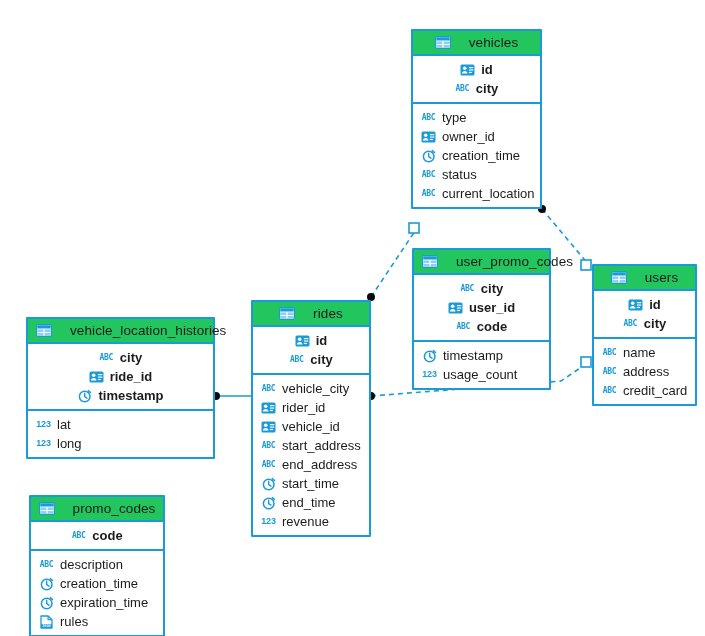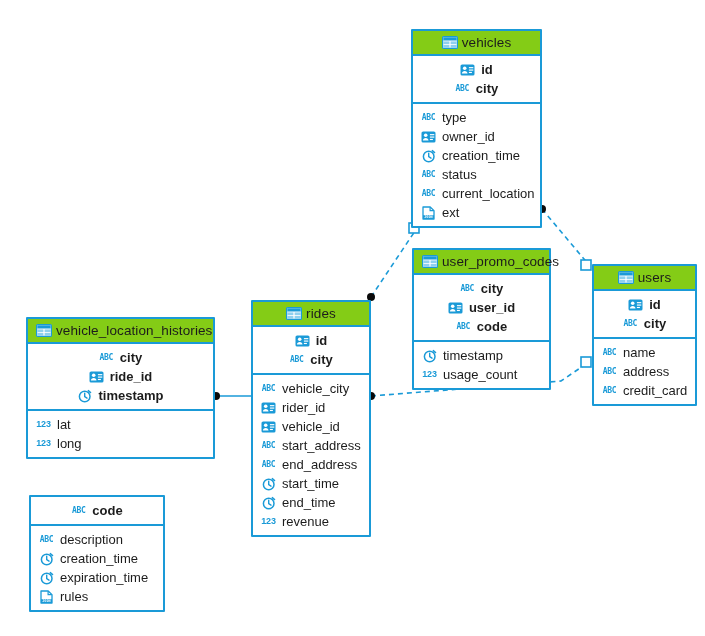--- a/index.html
+++ b/index.html
@@ -14,25 +14,25 @@
 
   .table{
     position:absolute;
     background:#ffffff;
     border:2px solid #1a9ad7;
     box-sizing:border-box;
     border-radius:1px;
   }
   .tbl-head{
     display:flex;align-items:center;justify-content:center;
-    gap:4px;
+    gap:18px;
     height:25px;
     padding:0 8px;
     border-bottom:2px solid #1a9ad7;
-    background:#84cc16;
+    background:#22c55e;
     box-sizing:border-box;
   }
   .tbl-head.left{justify-content:flex-start;}
   .tbl-title{
     font-size:13.5px;color:#1c1c1c;white-space:nowrap;letter-spacing:.1px;
   }
   .sect{padding:4px 0 4px 0;box-sizing:border-box;}
   .sect.pk{border-bottom:2px solid #1a9ad7;}
   .col{
     display:flex;align-items:center;gap:6px;
@@ -150,325 +150,327 @@
           <span>creation_time</span>
         </div>
         <div class="col">
           <span class="ico ico-abc">ABC</span>
           <span>status</span>
         </div>
         <div class="col">
           <span class="ico ico-abc">ABC</span>
           <span>current_location</span>
         </div>
+      </div>
+    </div>
+    <div class="table" style="left: 592px; top: 264px; width: 105px;">
+      <div class="tbl-head">
+        <span class="ico tblicon">
+          <svg width="16" height="13" viewBox="0 0 16 13">
+            <rect x="0.6" y="0.6" width="14.8" height="11.8" rx="1" fill="#fff" stroke="#1a9ad7" stroke-width="1.2"></rect>
+            <rect x="1.3" y="1.3" width="13.4" height="3.2" fill="#1a9ad7"></rect>
+            <rect x="1.3" y="5.4" width="6.1" height="2.8" fill="#8fd0ee"></rect>
+            <rect x="8.6" y="5.4" width="6.1" height="2.8" fill="#8fd0ee"></rect>
+            <rect x="1.3" y="9.0" width="6.1" height="2.8" fill="#8fd0ee"></rect>
+            <rect x="8.6" y="9.0" width="6.1" height="2.8" fill="#8fd0ee"></rect>
+          </svg>
+        </span>
+        <span class="tbl-title">users</span>
+      </div>
+      <div class="sect pk">
+        <div class="col bold">
+          <span class="ico">
+            <svg width="15" height="12" viewBox="0 0 15 12">
+              <rect x="0.5" y="0.5" width="14" height="11" rx="1.6" fill="#1a9ad7"></rect>
+              <circle cx="4.7" cy="4.3" r="1.8" fill="#fff"></circle>
+              <path d="M1.9 9.6c0-1.6 1.25-2.5 2.8-2.5s2.8 0.9 2.8 2.5z" fill="#fff"></path>
+              <rect x="8.9" y="3.1" width="4.4" height="1.15" fill="#fff"></rect>
+              <rect x="8.9" y="5.5" width="4.4" height="1.15" fill="#fff"></rect>
+              <rect x="8.9" y="7.9" width="3.0" height="1.15" fill="#fff"></rect>
+            </svg>
+          </span>
+          <span>id</span>
+        </div>
+        <div class="col bold">
+          <span class="ico ico-abc">ABC</span>
+          <span>city</span>
+        </div>
+      </div>
+      <div class="sect">
+        <div class="col">
+          <span class="ico ico-abc">ABC</span>
+          <span>name</span>
+        </div>
+        <div class="col">
+          <span class="ico ico-abc">ABC</span>
+          <span>address</span>
+        </div>
+        <div class="col">
+          <span class="ico ico-abc">ABC</span>
+          <span>credit_card</span>
+        </div>
+      </div>
+    </div>
+    <div class="table" style="left: 412px; top: 248px; width: 139px;">
+      <div class="tbl-head left">
+        <span class="ico tblicon">
+          <svg width="16" height="13" viewBox="0 0 16 13">
+            <rect x="0.6" y="0.6" width="14.8" height="11.8" rx="1" fill="#fff" stroke="#1a9ad7" stroke-width="1.2"></rect>
+            <rect x="1.3" y="1.3" width="13.4" height="3.2" fill="#1a9ad7"></rect>
+            <rect x="1.3" y="5.4" width="6.1" height="2.8" fill="#8fd0ee"></rect>
+            <rect x="8.6" y="5.4" width="6.1" height="2.8" fill="#8fd0ee"></rect>
+            <rect x="1.3" y="9.0" width="6.1" height="2.8" fill="#8fd0ee"></rect>
+            <rect x="8.6" y="9.0" width="6.1" height="2.8" fill="#8fd0ee"></rect>
+          </svg>
+        </span>
+        <span class="tbl-title">user_promo_codes</span>
+      </div>
+      <div class="sect pk">
+        <div class="col bold">
+          <span class="ico ico-abc">ABC</span>
+          <span>city</span>
+        </div>
+        <div class="col bold">
+          <span class="ico">
+            <svg width="15" height="12" viewBox="0 0 15 12">
+              <rect x="0.5" y="0.5" width="14" height="11" rx="1.6" fill="#1a9ad7"></rect>
+              <circle cx="4.7" cy="4.3" r="1.8" fill="#fff"></circle>
+              <path d="M1.9 9.6c0-1.6 1.25-2.5 2.8-2.5s2.8 0.9 2.8 2.5z" fill="#fff"></path>
+              <rect x="8.9" y="3.1" width="4.4" height="1.15" fill="#fff"></rect>
+              <rect x="8.9" y="5.5" width="4.4" height="1.15" fill="#fff"></rect>
+              <rect x="8.9" y="7.9" width="3.0" height="1.15" fill="#fff"></rect>
+            </svg>
+          </span>
+          <span>user_id</span>
+        </div>
+        <div class="col bold">
+          <span class="ico ico-abc">ABC</span>
+          <span>code</span>
+        </div>
+      </div>
+      <div class="sect">
+        <div class="col">
+          <span class="ico">
+            <svg width="14" height="14" viewBox="0 0 14 14">
+              <circle cx="6.7" cy="7.5" r="5.3" fill="none" stroke="#1a9ad7" stroke-width="1.5"></circle>
+              <path d="M6.7 4.3v3.4l2.3 1.5" fill="none" stroke="#1a9ad7" stroke-width="1.4" stroke-linecap="round"></path>
+              <path d="M10.3 1.6l2.3 2.0" stroke="#1a9ad7" stroke-width="1.4" stroke-linecap="round"></path>
+            </svg>
+          </span>
+          <span>timestamp</span>
+        </div>
+        <div class="col">
+          <span class="ico ico-num">123</span>
+          <span>usage_count</span>
+        </div>
+      </div>
+    </div>
+    <div class="table" style="left: 251px; top: 300px; width: 120px;">
+      <div class="tbl-head">
+        <span class="ico tblicon">
+          <svg width="16" height="13" viewBox="0 0 16 13">
+            <rect x="0.6" y="0.6" width="14.8" height="11.8" rx="1" fill="#fff" stroke="#1a9ad7" stroke-width="1.2"></rect>
+            <rect x="1.3" y="1.3" width="13.4" height="3.2" fill="#1a9ad7"></rect>
+            <rect x="1.3" y="5.4" width="6.1" height="2.8" fill="#8fd0ee"></rect>
+            <rect x="8.6" y="5.4" width="6.1" height="2.8" fill="#8fd0ee"></rect>
+            <rect x="1.3" y="9.0" width="6.1" height="2.8" fill="#8fd0ee"></rect>
+            <rect x="8.6" y="9.0" width="6.1" height="2.8" fill="#8fd0ee"></rect>
+          </svg>
+        </span>
+        <span class="tbl-title">rides</span>
+      </div>
+      <div class="sect pk">
+        <div class="col bold">
+          <span class="ico">
+            <svg width="15" height="12" viewBox="0 0 15 12">
+              <rect x="0.5" y="0.5" width="14" height="11" rx="1.6" fill="#1a9ad7"></rect>
+              <circle cx="4.7" cy="4.3" r="1.8" fill="#fff"></circle>
+              <path d="M1.9 9.6c0-1.6 1.25-2.5 2.8-2.5s2.8 0.9 2.8 2.5z" fill="#fff"></path>
+              <rect x="8.9" y="3.1" width="4.4" height="1.15" fill="#fff"></rect>
+              <rect x="8.9" y="5.5" width="4.4" height="1.15" fill="#fff"></rect>
+              <rect x="8.9" y="7.9" width="3.0" height="1.15" fill="#fff"></rect>
+            </svg>
+          </span>
+          <span>id</span>
+        </div>
+        <div class="col bold">
+          <span class="ico ico-abc">ABC</span>
+          <span>city</span>
+        </div>
+      </div>
+      <div class="sect">
+        <div class="col">
+          <span class="ico ico-abc">ABC</span>
+          <span>vehicle_city</span>
+        </div>
+        <div class="col">
+          <span class="ico">
+            <svg width="15" height="12" viewBox="0 0 15 12">
+              <rect x="0.5" y="0.5" width="14" height="11" rx="1.6" fill="#1a9ad7"></rect>
+              <circle cx="4.7" cy="4.3" r="1.8" fill="#fff"></circle>
+              <path d="M1.9 9.6c0-1.6 1.25-2.5 2.8-2.5s2.8 0.9 2.8 2.5z" fill="#fff"></path>
+              <rect x="8.9" y="3.1" width="4.4" height="1.15" fill="#fff"></rect>
+              <rect x="8.9" y="5.5" width="4.4" height="1.15" fill="#fff"></rect>
+              <rect x="8.9" y="7.9" width="3.0" height="1.15" fill="#fff"></rect>
+            </svg>
+          </span>
+          <span>rider_id</span>
+        </div>
+        <div class="col">
+          <span class="ico">
+            <svg width="15" height="12" viewBox="0 0 15 12">
+              <rect x="0.5" y="0.5" width="14" height="11" rx="1.6" fill="#1a9ad7"></rect>
+              <circle cx="4.7" cy="4.3" r="1.8" fill="#fff"></circle>
+              <path d="M1.9 9.6c0-1.6 1.25-2.5 2.8-2.5s2.8 0.9 2.8 2.5z" fill="#fff"></path>
+              <rect x="8.9" y="3.1" width="4.4" height="1.15" fill="#fff"></rect>
+              <rect x="8.9" y="5.5" width="4.4" height="1.15" fill="#fff"></rect>
+              <rect x="8.9" y="7.9" width="3.0" height="1.15" fill="#fff"></rect>
+            </svg>
+          </span>
+          <span>vehicle_id</span>
+        </div>
+        <div class="col">
+          <span class="ico ico-abc">ABC</span>
+          <span>start_address</span>
+        </div>
+        <div class="col">
+          <span class="ico ico-abc">ABC</span>
+          <span>end_address</span>
+        </div>
+        <div class="col">
+          <span class="ico">
+            <svg width="14" height="14" viewBox="0 0 14 14">
+              <circle cx="6.7" cy="7.5" r="5.3" fill="none" stroke="#1a9ad7" stroke-width="1.5"></circle>
+              <path d="M6.7 4.3v3.4l2.3 1.5" fill="none" stroke="#1a9ad7" stroke-width="1.4" stroke-linecap="round"></path>
+              <path d="M10.3 1.6l2.3 2.0" stroke="#1a9ad7" stroke-width="1.4" stroke-linecap="round"></path>
+            </svg>
+          </span>
+          <span>start_time</span>
+        </div>
+        <div class="col">
+          <span class="ico">
+            <svg width="14" height="14" viewBox="0 0 14 14">
+              <circle cx="6.7" cy="7.5" r="5.3" fill="none" stroke="#1a9ad7" stroke-width="1.5"></circle>
+              <path d="M6.7 4.3v3.4l2.3 1.5" fill="none" stroke="#1a9ad7" stroke-width="1.4" stroke-linecap="round"></path>
+              <path d="M10.3 1.6l2.3 2.0" stroke="#1a9ad7" stroke-width="1.4" stroke-linecap="round"></path>
+            </svg>
+          </span>
+          <span>end_time</span>
+        </div>
+        <div class="col">
+          <span class="ico ico-num">123</span>
+          <span>revenue</span>
+        </div>
+      </div>
+    </div>
+    <div class="table" style="left: 26px; top: 317px; width: 189px;">
+      <div class="tbl-head left">
+        <span class="ico tblicon">
+          <svg width="16" height="13" viewBox="0 0 16 13">
+            <rect x="0.6" y="0.6" width="14.8" height="11.8" rx="1" fill="#fff" stroke="#1a9ad7" stroke-width="1.2"></rect>
+            <rect x="1.3" y="1.3" width="13.4" height="3.2" fill="#1a9ad7"></rect>
+            <rect x="1.3" y="5.4" width="6.1" height="2.8" fill="#8fd0ee"></rect>
+            <rect x="8.6" y="5.4" width="6.1" height="2.8" fill="#8fd0ee"></rect>
+            <rect x="1.3" y="9.0" width="6.1" height="2.8" fill="#8fd0ee"></rect>
+            <rect x="8.6" y="9.0" width="6.1" height="2.8" fill="#8fd0ee"></rect>
+          </svg>
+        </span>
+        <span class="tbl-title">vehicle_location_histories</span>
+      </div>
+      <div class="sect pk">
+        <div class="col bold">
+          <span class="ico ico-abc">ABC</span>
+          <span>city</span>
+        </div>
+        <div class="col bold">
+          <span class="ico">
+            <svg width="15" height="12" viewBox="0 0 15 12">
+              <rect x="0.5" y="0.5" width="14" height="11" rx="1.6" fill="#1a9ad7"></rect>
+              <circle cx="4.7" cy="4.3" r="1.8" fill="#fff"></circle>
+              <path d="M1.9 9.6c0-1.6 1.25-2.5 2.8-2.5s2.8 0.9 2.8 2.5z" fill="#fff"></path>
+              <rect x="8.9" y="3.1" width="4.4" height="1.15" fill="#fff"></rect>
+              <rect x="8.9" y="5.5" width="4.4" height="1.15" fill="#fff"></rect>
+              <rect x="8.9" y="7.9" width="3.0" height="1.15" fill="#fff"></rect>
+            </svg>
+          </span>
+          <span>ride_id</span>
+        </div>
+        <div class="col bold">
+          <span class="ico">
+            <svg width="14" height="14" viewBox="0 0 14 14">
+              <circle cx="6.7" cy="7.5" r="5.3" fill="none" stroke="#1a9ad7" stroke-width="1.5"></circle>
+              <path d="M6.7 4.3v3.4l2.3 1.5" fill="none" stroke="#1a9ad7" stroke-width="1.4" stroke-linecap="round"></path>
+              <path d="M10.3 1.6l2.3 2.0" stroke="#1a9ad7" stroke-width="1.4" stroke-linecap="round"></path>
+            </svg>
+          </span>
+          <span>timestamp</span>
+        </div>
+      </div>
+      <div class="sect">
+        <div class="col">
+          <span class="ico ico-num">123</span>
+          <span>lat</span>
+        </div>
+        <div class="col">
+          <span class="ico ico-num">123</span>
+          <span>long</span>
+        </div>
+      </div>
+    </div>
+    <div class="table" style="left: 29px; top: 495px; width: 136px;">
+      <div class="tbl-head">
+        <span class="ico tblicon">
+          <svg width="16" height="13" viewBox="0 0 16 13">
+            <rect x="0.6" y="0.6" width="14.8" height="11.8" rx="1" fill="#fff" stroke="#1a9ad7" stroke-width="1.2"></rect>
+            <rect x="1.3" y="1.3" width="13.4" height="3.2" fill="#1a9ad7"></rect>
+            <rect x="1.3" y="5.4" width="6.1" height="2.8" fill="#8fd0ee"></rect>
+            <rect x="8.6" y="5.4" width="6.1" height="2.8" fill="#8fd0ee"></rect>
+            <rect x="1.3" y="9.0" width="6.1" height="2.8" fill="#8fd0ee"></rect>
+            <rect x="8.6" y="9.0" width="6.1" height="2.8" fill="#8fd0ee"></rect>
+          </svg>
+        </span>
+        <span class="tbl-title">promo_codes</span>
+      </div>
+      <div class="sect pk">
+        <div class="col bold">
+          <span class="ico ico-abc">ABC</span>
+          <span>code</span>
+        </div>
+      </div>
+      <div class="sect">
+        <div class="col">
+          <span class="ico ico-abc">ABC</span>
+          <span>description</span>
+        </div>
+        <div class="col">
+          <span class="ico">
+            <svg width="14" height="14" viewBox="0 0 14 14">
+              <circle cx="6.7" cy="7.5" r="5.3" fill="none" stroke="#1a9ad7" stroke-width="1.5"></circle>
+              <path d="M6.7 4.3v3.4l2.3 1.5" fill="none" stroke="#1a9ad7" stroke-width="1.4" stroke-linecap="round"></path>
+              <path d="M10.3 1.6l2.3 2.0" stroke="#1a9ad7" stroke-width="1.4" stroke-linecap="round"></path>
+            </svg>
+          </span>
+          <span>creation_time</span>
+        </div>
+        <div class="col">
+          <span class="ico">
+            <svg width="14" height="14" viewBox="0 0 14 14">
+              <circle cx="6.7" cy="7.5" r="5.3" fill="none" stroke="#1a9ad7" stroke-width="1.5"></circle>
+              <path d="M6.7 4.3v3.4l2.3 1.5" fill="none" stroke="#1a9ad7" stroke-width="1.4" stroke-linecap="round"></path>
+              <path d="M10.3 1.6l2.3 2.0" stroke="#1a9ad7" stroke-width="1.4" stroke-linecap="round"></path>
+            </svg>
+          </span>
+          <span>expiration_time</span>
+        </div>
         <div class="col">
           <span class="ico">
             <svg width="13" height="14" viewBox="0 0 13 14">
               <path d="M1 1h7.2L12 4.6V13H1z" fill="#fff" stroke="#1a9ad7" stroke-width="1.3" stroke-linejoin="round"></path>
               <path d="M8.1 1.2v3.5H11.8" fill="none" stroke="#1a9ad7" stroke-width="1.2"></path>
               <rect x="1" y="9.2" width="11" height="3.8" fill="#1a9ad7"></rect>
               <text x="6.4" y="12.2" font-size="3.4" font-family="DejaVu Sans Mono, monospace" font-weight="bold" fill="#fff" text-anchor="middle">JSON</text>
             </svg>
           </span>
-          <span>ext</span>
-        </div>
-      </div>
-    </div>
-    <div class="table" style="left: 592px; top: 264px; width: 105px;">
-      <div class="tbl-head">
-        <span class="ico tblicon">
-          <svg width="16" height="13" viewBox="0 0 16 13">
-            <rect x="0.6" y="0.6" width="14.8" height="11.8" rx="1" fill="#fff" stroke="#1a9ad7" stroke-width="1.2"></rect>
-            <rect x="1.3" y="1.3" width="13.4" height="3.2" fill="#1a9ad7"></rect>
-            <rect x="1.3" y="5.4" width="6.1" height="2.8" fill="#8fd0ee"></rect>
-            <rect x="8.6" y="5.4" width="6.1" height="2.8" fill="#8fd0ee"></rect>
-            <rect x="1.3" y="9.0" width="6.1" height="2.8" fill="#8fd0ee"></rect>
-            <rect x="8.6" y="9.0" width="6.1" height="2.8" fill="#8fd0ee"></rect>
-          </svg>
-        </span>
-        <span class="tbl-title">users</span>
-      </div>
-      <div class="sect pk">
-        <div class="col bold">
-          <span class="ico">
-            <svg width="15" height="12" viewBox="0 0 15 12">
-              <rect x="0.5" y="0.5" width="14" height="11" rx="1.6" fill="#1a9ad7"></rect>
-              <circle cx="4.7" cy="4.3" r="1.8" fill="#fff"></circle>
-              <path d="M1.9 9.6c0-1.6 1.25-2.5 2.8-2.5s2.8 0.9 2.8 2.5z" fill="#fff"></path>
-              <rect x="8.9" y="3.1" width="4.4" height="1.15" fill="#fff"></rect>
-              <rect x="8.9" y="5.5" width="4.4" height="1.15" fill="#fff"></rect>
-              <rect x="8.9" y="7.9" width="3.0" height="1.15" fill="#fff"></rect>
-            </svg>
-          </span>
-          <span>id</span>
-        </div>
-        <div class="col bold">
-          <span class="ico ico-abc">ABC</span>
-          <span>city</span>
-        </div>
-      </div>
-      <div class="sect">
-        <div class="col">
-          <span class="ico ico-abc">ABC</span>
-          <span>name</span>
-        </div>
-        <div class="col">
-          <span class="ico ico-abc">ABC</span>
-          <span>address</span>
-        </div>
-        <div class="col">
-          <span class="ico ico-abc">ABC</span>
-          <span>credit_card</span>
-        </div>
-      </div>
-    </div>
-    <div class="table" style="left: 412px; top: 248px; width: 139px;">
-      <div class="tbl-head left">
-        <span class="ico tblicon">
-          <svg width="16" height="13" viewBox="0 0 16 13">
-            <rect x="0.6" y="0.6" width="14.8" height="11.8" rx="1" fill="#fff" stroke="#1a9ad7" stroke-width="1.2"></rect>
-            <rect x="1.3" y="1.3" width="13.4" height="3.2" fill="#1a9ad7"></rect>
-            <rect x="1.3" y="5.4" width="6.1" height="2.8" fill="#8fd0ee"></rect>
-            <rect x="8.6" y="5.4" width="6.1" height="2.8" fill="#8fd0ee"></rect>
-            <rect x="1.3" y="9.0" width="6.1" height="2.8" fill="#8fd0ee"></rect>
-            <rect x="8.6" y="9.0" width="6.1" height="2.8" fill="#8fd0ee"></rect>
-          </svg>
-        </span>
-        <span class="tbl-title">user_promo_codes</span>
-      </div>
-      <div class="sect pk">
-        <div class="col bold">
-          <span class="ico ico-abc">ABC</span>
-          <span>city</span>
-        </div>
-        <div class="col bold">
-          <span class="ico">
-            <svg width="15" height="12" viewBox="0 0 15 12">
-              <rect x="0.5" y="0.5" width="14" height="11" rx="1.6" fill="#1a9ad7"></rect>
-              <circle cx="4.7" cy="4.3" r="1.8" fill="#fff"></circle>
-              <path d="M1.9 9.6c0-1.6 1.25-2.5 2.8-2.5s2.8 0.9 2.8 2.5z" fill="#fff"></path>
-              <rect x="8.9" y="3.1" width="4.4" height="1.15" fill="#fff"></rect>
-              <rect x="8.9" y="5.5" width="4.4" height="1.15" fill="#fff"></rect>
-              <rect x="8.9" y="7.9" width="3.0" height="1.15" fill="#fff"></rect>
-            </svg>
-          </span>
-          <span>user_id</span>
-        </div>
-        <div class="col bold">
-          <span class="ico ico-abc">ABC</span>
-          <span>code</span>
-        </div>
-      </div>
-      <div class="sect">
-        <div class="col">
-          <span class="ico">
-            <svg width="14" height="14" viewBox="0 0 14 14">
-              <circle cx="6.7" cy="7.5" r="5.3" fill="none" stroke="#1a9ad7" stroke-width="1.5"></circle>
-              <path d="M6.7 4.3v3.4l2.3 1.5" fill="none" stroke="#1a9ad7" stroke-width="1.4" stroke-linecap="round"></path>
-              <path d="M10.3 1.6l2.3 2.0" stroke="#1a9ad7" stroke-width="1.4" stroke-linecap="round"></path>
-            </svg>
-          </span>
-          <span>timestamp</span>
-        </div>
-        <div class="col">
-          <span class="ico ico-num">123</span>
-          <span>usage_count</span>
-        </div>
-      </div>
-    </div>
-    <div class="table" style="left: 251px; top: 300px; width: 120px;">
-      <div class="tbl-head">
-        <span class="ico tblicon">
-          <svg width="16" height="13" viewBox="0 0 16 13">
-            <rect x="0.6" y="0.6" width="14.8" height="11.8" rx="1" fill="#fff" stroke="#1a9ad7" stroke-width="1.2"></rect>
-            <rect x="1.3" y="1.3" width="13.4" height="3.2" fill="#1a9ad7"></rect>
-            <rect x="1.3" y="5.4" width="6.1" height="2.8" fill="#8fd0ee"></rect>
-            <rect x="8.6" y="5.4" width="6.1" height="2.8" fill="#8fd0ee"></rect>
-            <rect x="1.3" y="9.0" width="6.1" height="2.8" fill="#8fd0ee"></rect>
-            <rect x="8.6" y="9.0" width="6.1" height="2.8" fill="#8fd0ee"></rect>
-          </svg>
-        </span>
-        <span class="tbl-title">rides</span>
-      </div>
-      <div class="sect pk">
-        <div class="col bold">
-          <span class="ico">
-            <svg width="15" height="12" viewBox="0 0 15 12">
-              <rect x="0.5" y="0.5" width="14" height="11" rx="1.6" fill="#1a9ad7"></rect>
-              <circle cx="4.7" cy="4.3" r="1.8" fill="#fff"></circle>
-              <path d="M1.9 9.6c0-1.6 1.25-2.5 2.8-2.5s2.8 0.9 2.8 2.5z" fill="#fff"></path>
-              <rect x="8.9" y="3.1" width="4.4" height="1.15" fill="#fff"></rect>
-              <rect x="8.9" y="5.5" width="4.4" height="1.15" fill="#fff"></rect>
-              <rect x="8.9" y="7.9" width="3.0" height="1.15" fill="#fff"></rect>
-            </svg>
-          </span>
-          <span>id</span>
-        </div>
-        <div class="col bold">
-          <span class="ico ico-abc">ABC</span>
-          <span>city</span>
-        </div>
-      </div>
-      <div class="sect">
-        <div class="col">
-          <span class="ico ico-abc">ABC</span>
-          <span>vehicle_city</span>
-        </div>
-        <div class="col">
-          <span class="ico">
-            <svg width="15" height="12" viewBox="0 0 15 12">
-              <rect x="0.5" y="0.5" width="14" height="11" rx="1.6" fill="#1a9ad7"></rect>
-              <circle cx="4.7" cy="4.3" r="1.8" fill="#fff"></circle>
-              <path d="M1.9 9.6c0-1.6 1.25-2.5 2.8-2.5s2.8 0.9 2.8 2.5z" fill="#fff"></path>
-              <rect x="8.9" y="3.1" width="4.4" height="1.15" fill="#fff"></rect>
-              <rect x="8.9" y="5.5" width="4.4" height="1.15" fill="#fff"></rect>
-              <rect x="8.9" y="7.9" width="3.0" height="1.15" fill="#fff"></rect>
-            </svg>
-          </span>
-          <span>rider_id</span>
-        </div>
-        <div class="col">
-          <span class="ico">
-            <svg width="15" height="12" viewBox="0 0 15 12">
-              <rect x="0.5" y="0.5" width="14" height="11" rx="1.6" fill="#1a9ad7"></rect>
-              <circle cx="4.7" cy="4.3" r="1.8" fill="#fff"></circle>
-              <path d="M1.9 9.6c0-1.6 1.25-2.5 2.8-2.5s2.8 0.9 2.8 2.5z" fill="#fff"></path>
-              <rect x="8.9" y="3.1" width="4.4" height="1.15" fill="#fff"></rect>
-              <rect x="8.9" y="5.5" width="4.4" height="1.15" fill="#fff"></rect>
-              <rect x="8.9" y="7.9" width="3.0" height="1.15" fill="#fff"></rect>
-            </svg>
-          </span>
-          <span>vehicle_id</span>
-        </div>
-        <div class="col">
-          <span class="ico ico-abc">ABC</span>
-          <span>start_address</span>
-        </div>
-        <div class="col">
-          <span class="ico ico-abc">ABC</span>
-          <span>end_address</span>
-        </div>
-        <div class="col">
-          <span class="ico">
-            <svg width="14" height="14" viewBox="0 0 14 14">
-              <circle cx="6.7" cy="7.5" r="5.3" fill="none" stroke="#1a9ad7" stroke-width="1.5"></circle>
-              <path d="M6.7 4.3v3.4l2.3 1.5" fill="none" stroke="#1a9ad7" stroke-width="1.4" stroke-linecap="round"></path>
-              <path d="M10.3 1.6l2.3 2.0" stroke="#1a9ad7" stroke-width="1.4" stroke-linecap="round"></path>
-            </svg>
-          </span>
-          <span>start_time</span>
-        </div>
-        <div class="col">
-          <span class="ico">
-            <svg width="14" height="14" viewBox="0 0 14 14">
-              <circle cx="6.7" cy="7.5" r="5.3" fill="none" stroke="#1a9ad7" stroke-width="1.5"></circle>
-              <path d="M6.7 4.3v3.4l2.3 1.5" fill="none" stroke="#1a9ad7" stroke-width="1.4" stroke-linecap="round"></path>
-              <path d="M10.3 1.6l2.3 2.0" stroke="#1a9ad7" stroke-width="1.4" stroke-linecap="round"></path>
-            </svg>
-          </span>
-          <span>end_time</span>
-        </div>
-        <div class="col">
-          <span class="ico ico-num">123</span>
-          <span>revenue</span>
-        </div>
-      </div>
-    </div>
-    <div class="table" style="left: 26px; top: 317px; width: 189px;">
-      <div class="tbl-head left">
-        <span class="ico tblicon">
-          <svg width="16" height="13" viewBox="0 0 16 13">
-            <rect x="0.6" y="0.6" width="14.8" height="11.8" rx="1" fill="#fff" stroke="#1a9ad7" stroke-width="1.2"></rect>
-            <rect x="1.3" y="1.3" width="13.4" height="3.2" fill="#1a9ad7"></rect>
-            <rect x="1.3" y="5.4" width="6.1" height="2.8" fill="#8fd0ee"></rect>
-            <rect x="8.6" y="5.4" width="6.1" height="2.8" fill="#8fd0ee"></rect>
-            <rect x="1.3" y="9.0" width="6.1" height="2.8" fill="#8fd0ee"></rect>
-            <rect x="8.6" y="9.0" width="6.1" height="2.8" fill="#8fd0ee"></rect>
-          </svg>
-        </span>
-        <span class="tbl-title">vehicle_location_histories</span>
-      </div>
-      <div class="sect pk">
-        <div class="col bold">
-          <span class="ico ico-abc">ABC</span>
-          <span>city</span>
-        </div>
-        <div class="col bold">
-          <span class="ico">
-            <svg width="15" height="12" viewBox="0 0 15 12">
-              <rect x="0.5" y="0.5" width="14" height="11" rx="1.6" fill="#1a9ad7"></rect>
-              <circle cx="4.7" cy="4.3" r="1.8" fill="#fff"></circle>
-              <path d="M1.9 9.6c0-1.6 1.25-2.5 2.8-2.5s2.8 0.9 2.8 2.5z" fill="#fff"></path>
-              <rect x="8.9" y="3.1" width="4.4" height="1.15" fill="#fff"></rect>
-              <rect x="8.9" y="5.5" width="4.4" height="1.15" fill="#fff"></rect>
-              <rect x="8.9" y="7.9" width="3.0" height="1.15" fill="#fff"></rect>
-            </svg>
-          </span>
-          <span>ride_id</span>
-        </div>
-        <div class="col bold">
-          <span class="ico">
-            <svg width="14" height="14" viewBox="0 0 14 14">
-              <circle cx="6.7" cy="7.5" r="5.3" fill="none" stroke="#1a9ad7" stroke-width="1.5"></circle>
-              <path d="M6.7 4.3v3.4l2.3 1.5" fill="none" stroke="#1a9ad7" stroke-width="1.4" stroke-linecap="round"></path>
-              <path d="M10.3 1.6l2.3 2.0" stroke="#1a9ad7" stroke-width="1.4" stroke-linecap="round"></path>
-            </svg>
-          </span>
-          <span>timestamp</span>
-        </div>
-      </div>
-      <div class="sect">
-        <div class="col">
-          <span class="ico ico-num">123</span>
-          <span>lat</span>
-        </div>
-        <div class="col">
-          <span class="ico ico-num">123</span>
-          <span>long</span>
-        </div>
-      </div>
-    </div>
-    <div class="table" style="left: 29px; top: 495px; width: 136px;">
-      <div class="sect pk">
-        <div class="col bold">
-          <span class="ico ico-abc">ABC</span>
-          <span>code</span>
-        </div>
-      </div>
-      <div class="sect">
-        <div class="col">
-          <span class="ico ico-abc">ABC</span>
-          <span>description</span>
-        </div>
-        <div class="col">
-          <span class="ico">
-            <svg width="14" height="14" viewBox="0 0 14 14">
-              <circle cx="6.7" cy="7.5" r="5.3" fill="none" stroke="#1a9ad7" stroke-width="1.5"></circle>
-              <path d="M6.7 4.3v3.4l2.3 1.5" fill="none" stroke="#1a9ad7" stroke-width="1.4" stroke-linecap="round"></path>
-              <path d="M10.3 1.6l2.3 2.0" stroke="#1a9ad7" stroke-width="1.4" stroke-linecap="round"></path>
-            </svg>
-          </span>
-          <span>creation_time</span>
-        </div>
-        <div class="col">
-          <span class="ico">
-            <svg width="14" height="14" viewBox="0 0 14 14">
-              <circle cx="6.7" cy="7.5" r="5.3" fill="none" stroke="#1a9ad7" stroke-width="1.5"></circle>
-              <path d="M6.7 4.3v3.4l2.3 1.5" fill="none" stroke="#1a9ad7" stroke-width="1.4" stroke-linecap="round"></path>
-              <path d="M10.3 1.6l2.3 2.0" stroke="#1a9ad7" stroke-width="1.4" stroke-linecap="round"></path>
-            </svg>
-          </span>
-          <span>expiration_time</span>
-        </div>
-        <div class="col">
-          <span class="ico">
-            <svg width="13" height="14" viewBox="0 0 13 14">
-              <path d="M1 1h7.2L12 4.6V13H1z" fill="#fff" stroke="#1a9ad7" stroke-width="1.3" stroke-linejoin="round"></path>
-              <path d="M8.1 1.2v3.5H11.8" fill="none" stroke="#1a9ad7" stroke-width="1.2"></path>
-              <rect x="1" y="9.2" width="11" height="3.8" fill="#1a9ad7"></rect>
-              <text x="6.4" y="12.2" font-size="3.4" font-family="DejaVu Sans Mono, monospace" font-weight="bold" fill="#fff" text-anchor="middle">JSON</text>
-            </svg>
-          </span>
           <span>rules</span>
         </div>
       </div>
     </div>
   </div>
 
 </body></html>

